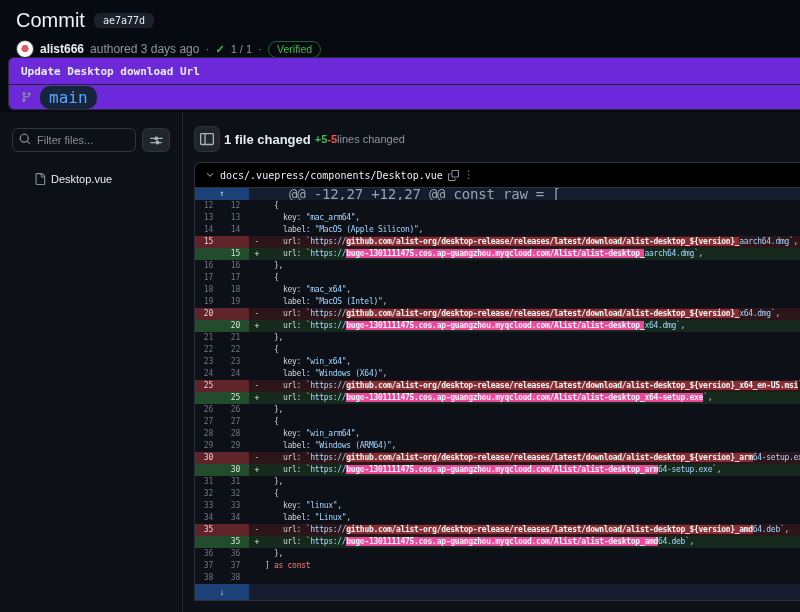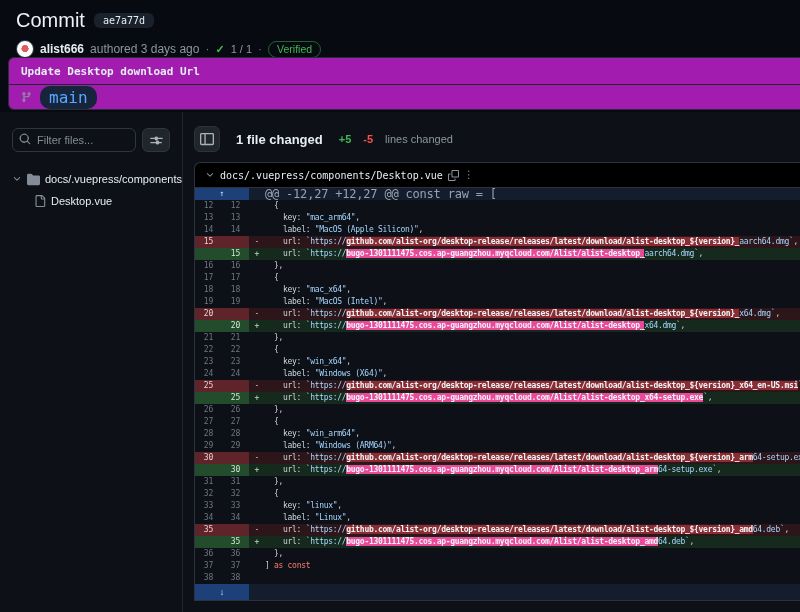--- a/index.html
+++ b/index.html
@@ -20,21 +20,21 @@
             border:1px solid #3a3f46; }
   .author-name { color:#e6edf3; font-weight:700; font-size:12px; }
   .dot-sep { color:#6e7681; }
   .check-mark { color:#3fb950; font-size:11px; font-weight:700; }
   .checks-count { font-size:11px; color:#8d96a0; }
   .verified-badge { font-size:10.5px; color:#3fb950; border:1px solid rgba(63,185,80,0.5);
                     border-radius:999px; padding:1px 8px 2px; line-height:12px; }
   
   .msg-box { position:absolute; left:8px; right:0; top:57px; height:53px;
              border:1px solid #262d36; border-right:none; border-radius:6px 0 0 6px;
-             background:#a21caf; }
+             background:#6d28d9; }
   .msg-row { height:27px; display:flex; align-items:center; padding:0 12px;
              border-bottom:1px solid #21262e; }
   .msg-text { font-family:"DejaVu Sans Mono", monospace; font-size:11px; font-weight:700;
               color:#e6edf3; }
   .branch-row { height:24px; display:flex; align-items:center; gap:8px; padding:0 12px; }
   .branch-pill { font-family:"DejaVu Sans Mono", monospace; font-size:16px; color:#58a6ff;
                  background:#16243c; border-radius:10px; padding:2px 9px; }
 
   
   .sidebar { position:absolute; top:112px; left:0; width:183px; bottom:0;
@@ -50,21 +50,21 @@
                 border-radius:6px; display:flex; align-items:center; justify-content:center;
                 cursor:pointer; }
   .tree { margin-top:16px; }
   .tree-row { display:flex; align-items:center; gap:5px; height:22px; font-size:11px;
               color:#e6edf3; cursor:pointer; border-radius:6px; }
   .tree-row.file { padding-left:22px; }
   .tree-label { white-space:nowrap; }
 
   .main { position:absolute; top:112px; left:184px; right:0; bottom:0; background:#0d1117;
           padding:14px 0 0 10px; }
-  .summary-row { display:flex; align-items:center; gap:12px; }
+  .summary-row { display:flex; align-items:center; gap:0; }
   .tree-toggle-btn { width:26px; height:26px; background:#21262d; border:1px solid #2b323b;
                      border-radius:6px; display:flex; align-items:center; justify-content:center;
                      cursor:pointer; }
   .files-changed { font-size:13px; font-weight:700; color:#e6edf3; margin-left:4px; }
   .additions { font-size:11px; font-weight:700; color:#3fb950; margin-left:4px; }
   .deletions { font-size:11px; font-weight:700; color:#f85149; }
   .lines-changed { font-size:11px; color:#8d96a0; }
 
   .file-card { margin-top:10px; border:1px solid #2b323b; border-right:none;
                border-radius:6px 0 0 0; }
@@ -87,22 +87,22 @@
   .t-ctx { background:#0d1117; }
   .t-del { background:#2c161a; }
   .t-del .numcell { background:#5e2429; color:#f0d0d2; }
   .t-del .marker { color:#f0b4b8; }
   .t-add { background:#152a1c; }
   .t-add .numcell { background:#234c2c; color:#cfe8d5; }
   .t-add .marker { color:#b4e2c0; }
   .t-hunk { background:#131d2e; }
   .expand-cell { width:54px; flex:0 0 54px; background:#1d4078; color:#cfe0ff;
                  font-size:8px; text-align:center; cursor:pointer; }
-  .hunk-text { flex:1; font-size:12px; letter-spacing:-0.2px; white-space:pre;
-               color:#99a3ad; padding-left:16px; }
+  .hunk-text { flex:1; font-size:14px; letter-spacing:-0.2px; white-space:pre;
+               color:#99a3ad; padding-left:16px;margin-left:24px; }
   .expand-footer { display:flex; height:16px; line-height:16px; background:#141c2d; }
   .expand-footer .expand-cell { font-size:9px; }
   .seg-pl { color:#cdd5dd; }
   .seg-st { color:#a5d6ff; }
   .seg-kw { color:#ff7b72; }
   .seg-hl { color:#f0f4f8; font-weight:700; }
   .t-del .seg-hl { background:#8a2d33; }
   .t-add .seg-hl { background:#ec4899; }
 
   svg { display:block; }
@@ -152,33 +152,20 @@
     </span>
     <button class="filter-btn">
       <span>
         <svg width="13" height="13" viewBox="0 0 16 16" fill="#aab2bb">
             <path d="M1 4.75h4.55a2.251 2.251 0 0 1 4.4 0H15a.75.75 0 0 1 0 1.5h-5.05a2.251 2.251 0 0 1-4.4 0H1a.75.75 0 0 1 0-1.5Zm10.45 5h2.55a.75.75 0 0 1 0 1.5h-2.55a2.251 2.251 0 0 1-4.4 0H1a.75.75 0 0 1 0-1.5h6.05a2.251 2.251 0 0 1 4.4 0Z"></path>
           </svg>
       </span>
     </button>
   </div>
   <div class="tree">
-    <div class="tree-row">
-      <span>
-        <svg width="10" height="10" viewBox="0 0 16 16" fill="#8b949e">
-            <path d="M12.78 5.22a.749.749 0 0 1 0 1.06l-4.25 4.25a.749.749 0 0 1-1.06 0L3.22 6.28a.749.749 0 1 1 1.06-1.06L8 8.939l3.72-3.719a.749.749 0 0 1 1.06 0Z"></path>
-          </svg>
-      </span>
-      <span>
-        <svg width="13" height="13" viewBox="0 0 16 16" fill="#848d97">
-            <path d="M1.75 1A1.75 1.75 0 0 0 0 2.75v10.5C0 14.216.784 15 1.75 15h12.5A1.75 1.75 0 0 0 16 13.25v-8.5A1.75 1.75 0 0 0 14.25 3H7.5a.25.25 0 0 1-.2-.1l-.9-1.2C6.07 1.26 5.55 1 5 1H1.75Z"></path>
-          </svg>
-      </span>
-      <span class="tree-label">docs/.vuepress/components</span>
-    </div>
     <div class="tree-row file">
       <span>
         <svg width="12" height="12" viewBox="0 0 16 16" fill="#848d97">
             <path d="M2 1.75C2 .784 2.784 0 3.75 0h6.586c.464 0 .909.184 1.237.513l2.914 2.914c.329.328.513.773.513 1.237v9.586A1.75 1.75 0 0 1 13.25 16h-9.5A1.75 1.75 0 0 1 2 14.25Zm1.75-.25a.25.25 0 0 0-.25.25v12.5c0 .138.112.25.25.25h9.5a.25.25 0 0 0 .25-.25V6h-2.75A1.75 1.75 0 0 1 9 4.25V1.5Zm6.75.062V4.25c0 .138.112.25.25.25h2.688l-.011-.013-2.914-2.914-.013-.011Z"></path>
           </svg>
       </span>
       <span class="tree-label">Desktop.vue</span>
     </div>
   </div>
 </div>

